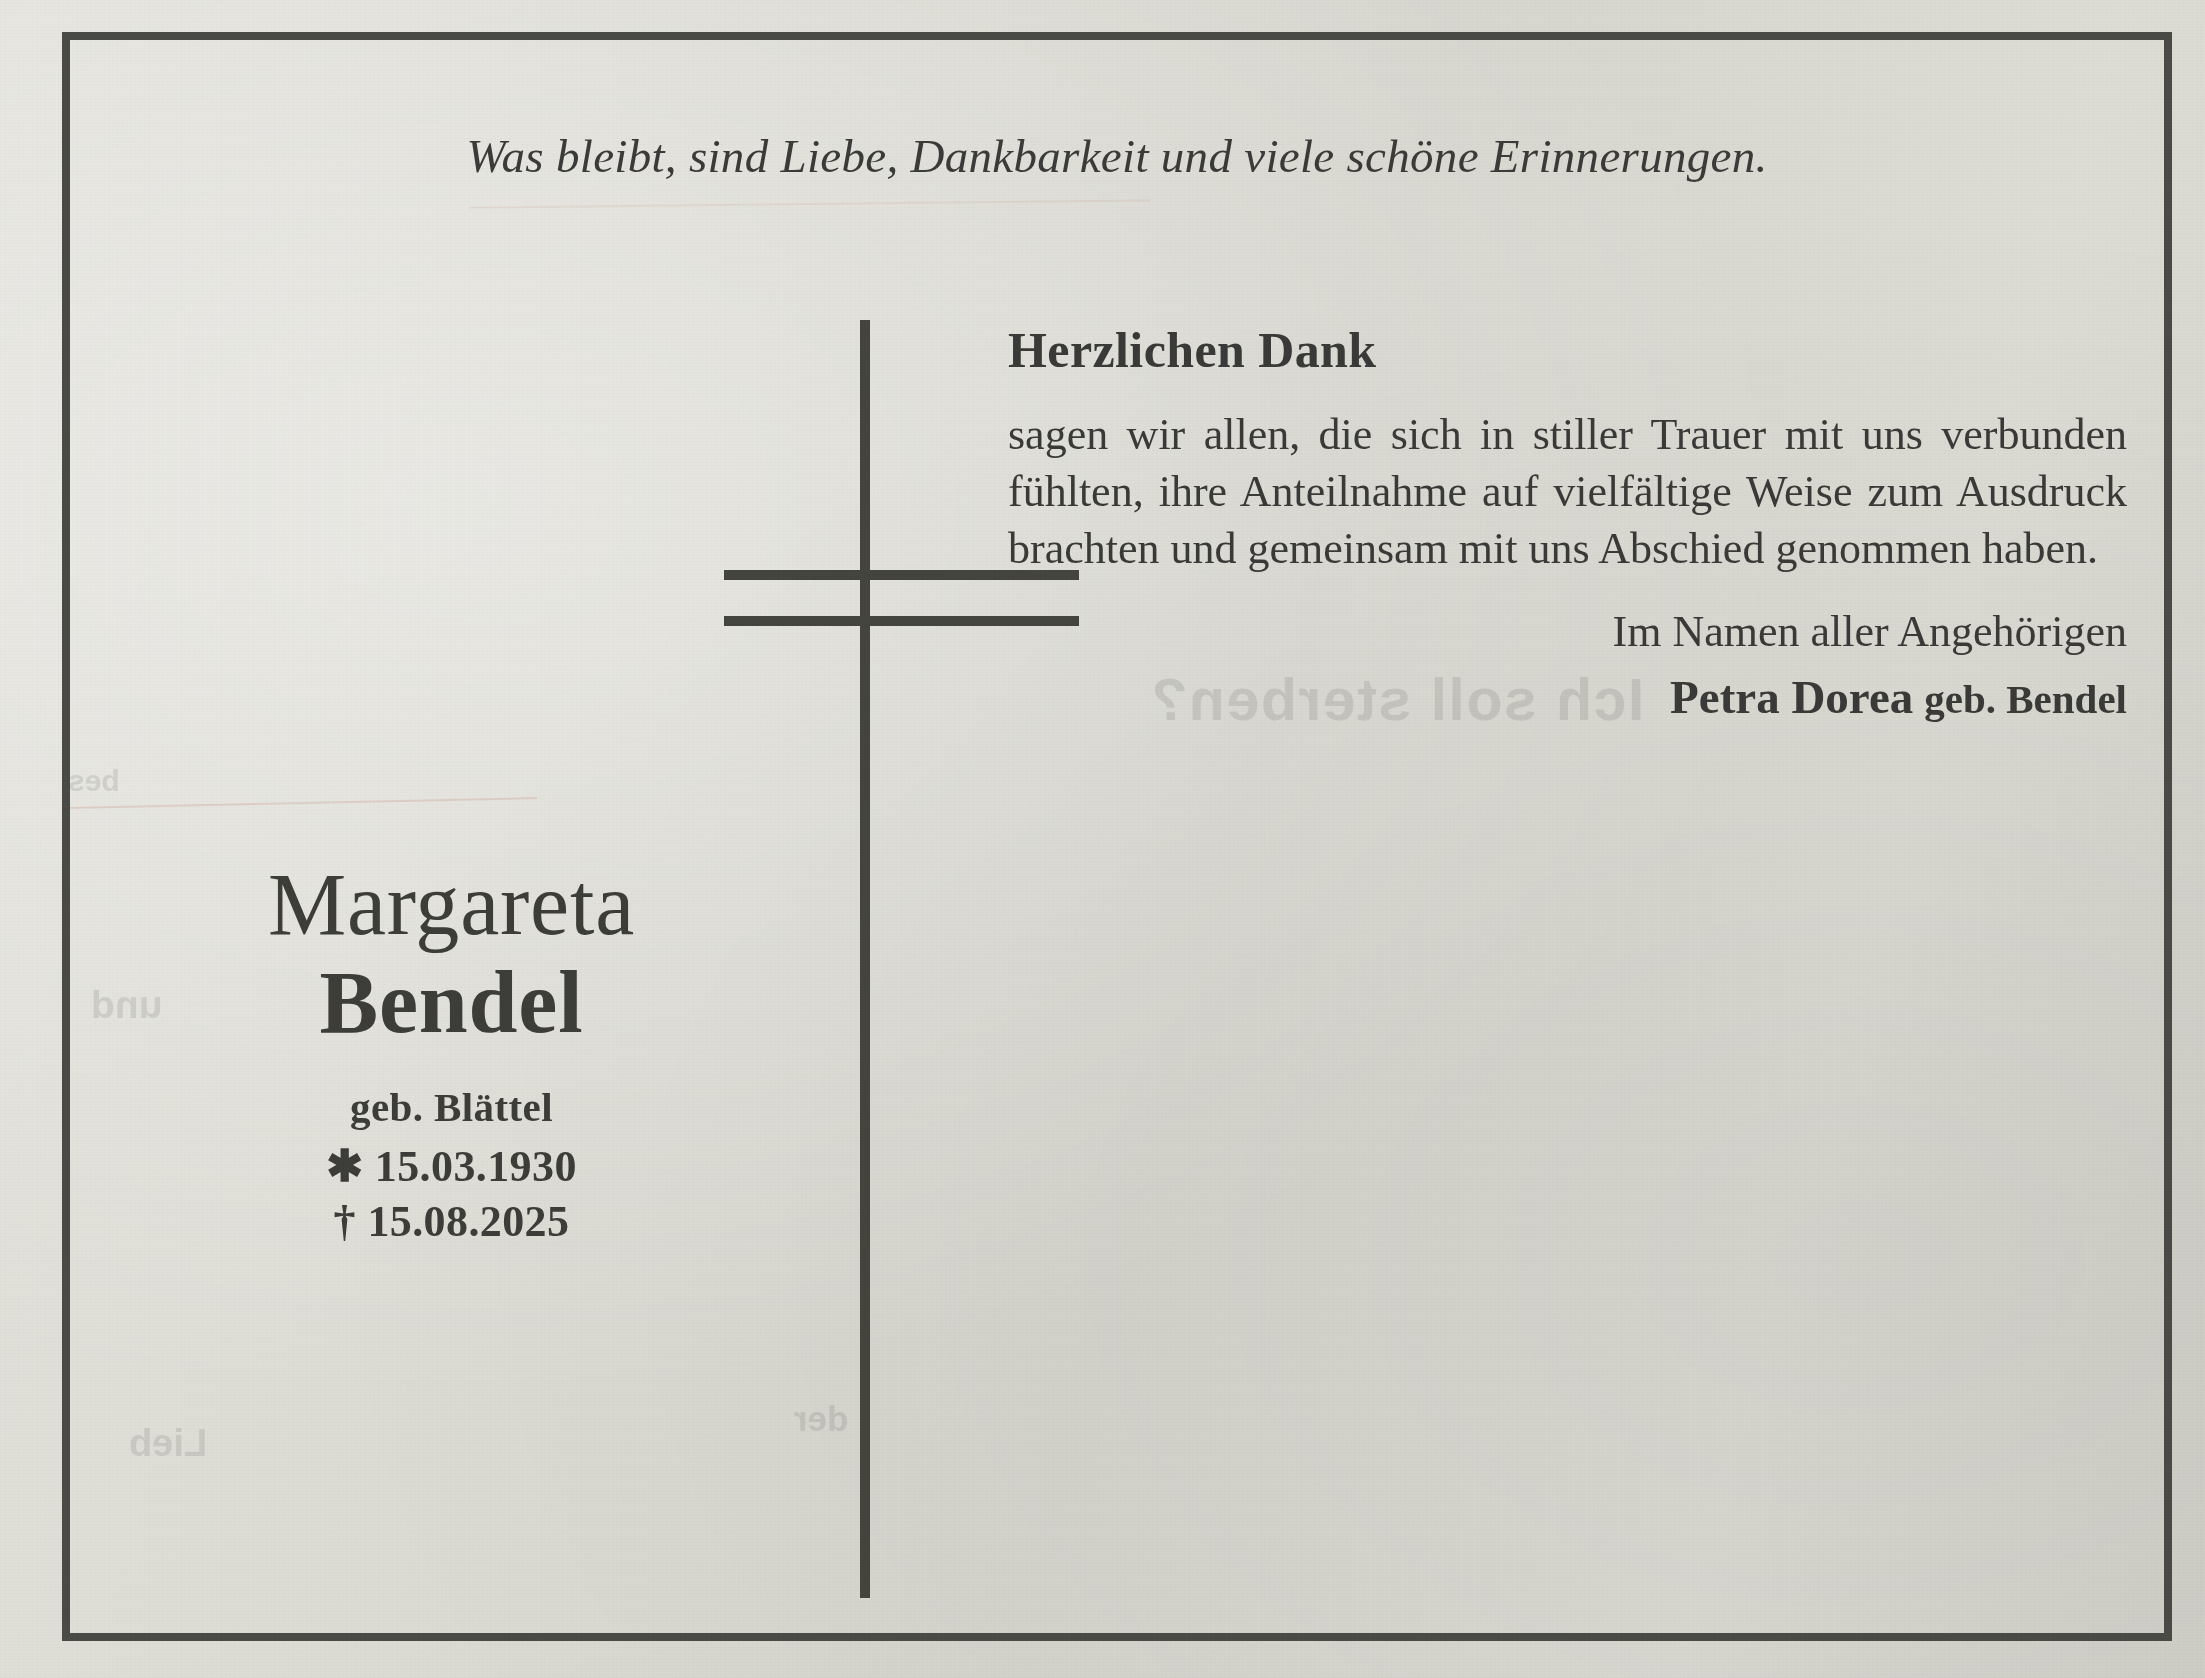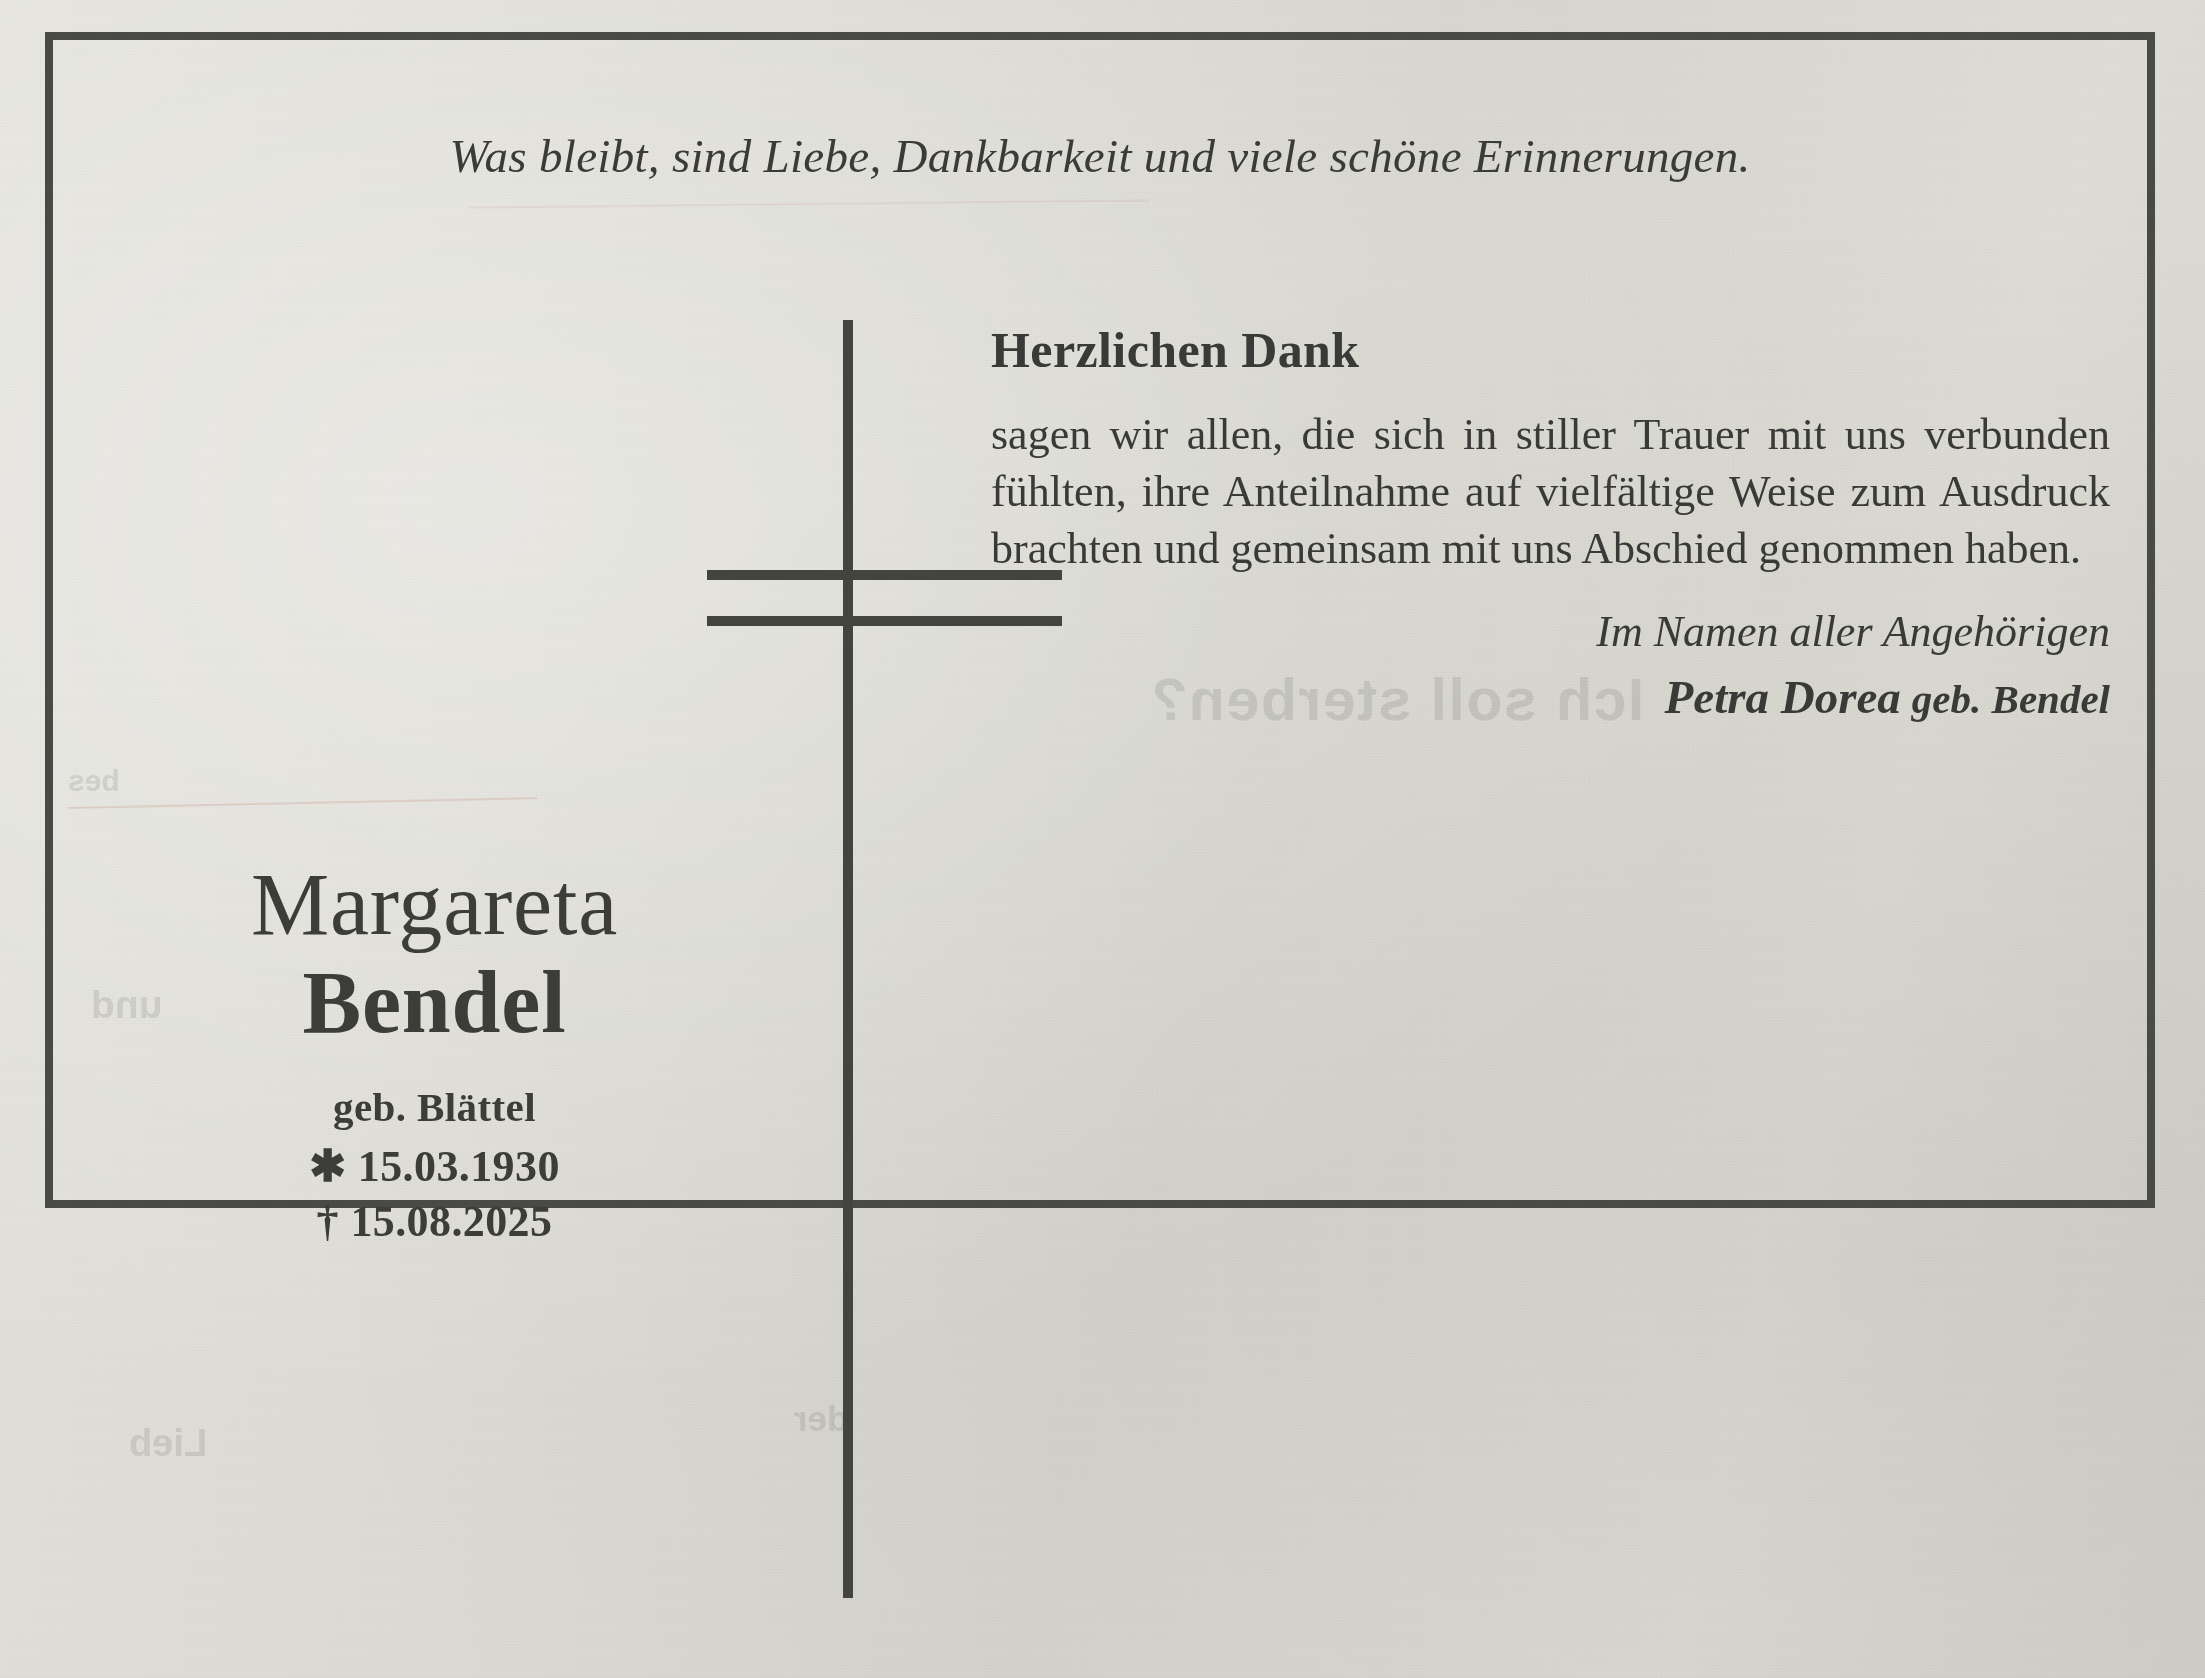--- a/index.html
+++ b/index.html
@@ -54,24 +54,24 @@
   .scratch {
     position: absolute;
     pointer-events: none;
     background: rgba(196,150,130,0.28);
     height: 1.5px;
   }
 
   
   .frame {
     position: absolute;
-    left: 45px;
+    left: 62px;
     top: 32px;
     width: 2110px;
-    height: 1176px;
+    height: 1609px;
     border: 8.3px solid #4a4a47;
     box-sizing: border-box;
   }
 
   .inner {
     position: absolute;
     inset: 0;
     padding: 0;
   }
 
@@ -180,21 +180,20 @@
   .para {
     font-family: "Liberation Serif", serif;
     font-size: 44px;
     line-height: 1.30;
     text-align: justify;
     margin-bottom: 26px;
   }
   .closing {
     text-align: right;
     font-family: "Liberation Serif", serif;
-    font-style: italic;
   }
   .closing .line1 {
     font-size: 44px;
     line-height: 1.28;
   }
   .closing .line2 {
     font-size: 44px;
     line-height: 1.35;
     margin-top: 6px;
   }

